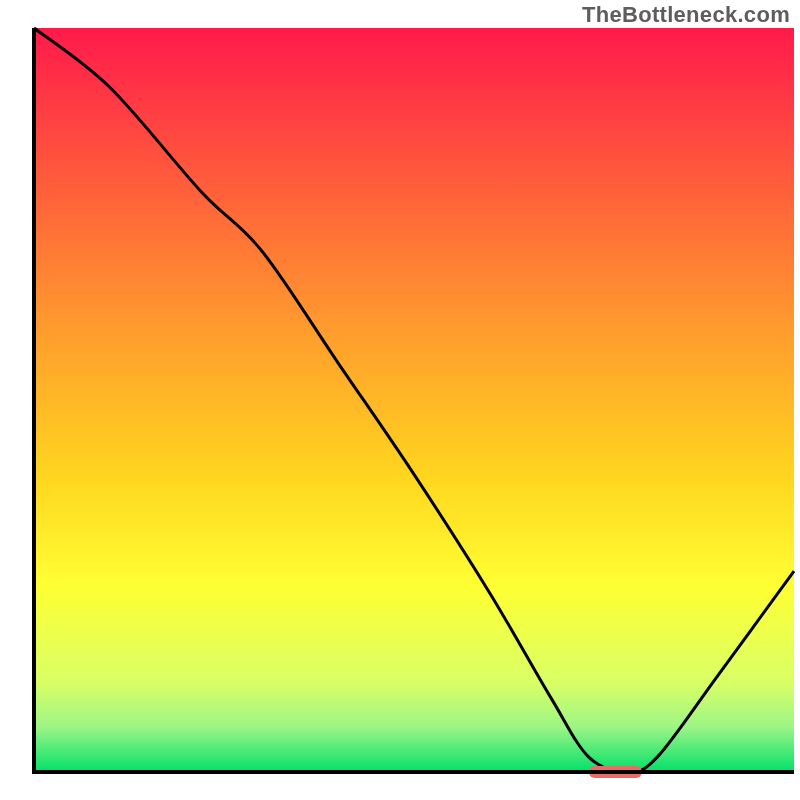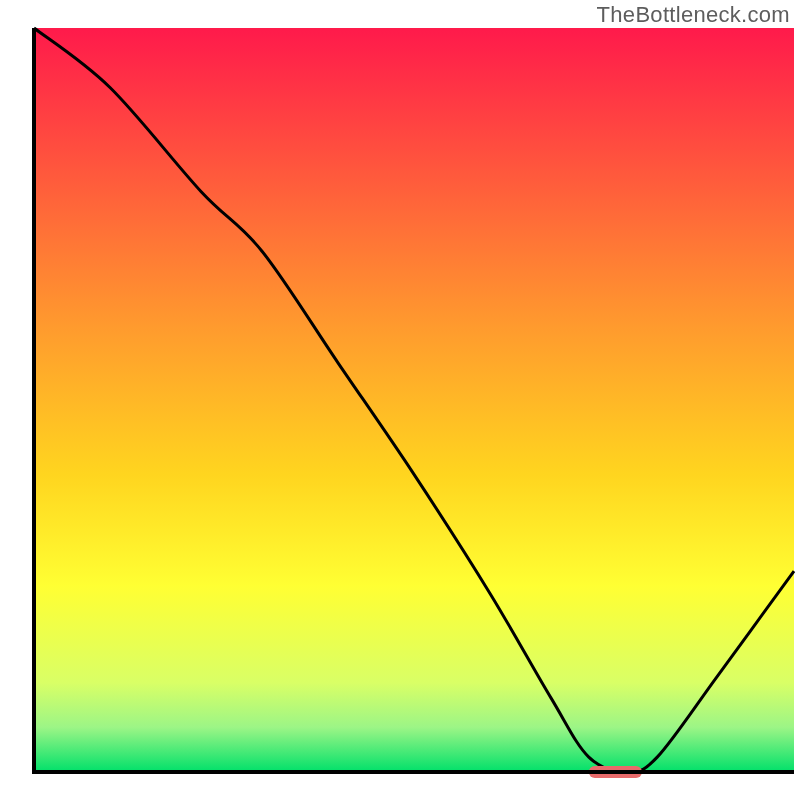--- a/index.html
+++ b/index.html
@@ -14,21 +14,21 @@
     position: relative;
     width: 800px;
     height: 800px;
   }
   .watermark {
     position: absolute;
     top: 2px;
     right: 10px;
     color: #5d5d5d;
     font-size: 22px;
-    font-weight: 400;
+    font-weight: 700;
     letter-spacing: 0.3px;
     z-index: 10;
     text-align: center;
   }
   svg {
     display: block;
     position: absolute;
     top: 0;
     left: 0;
   }

